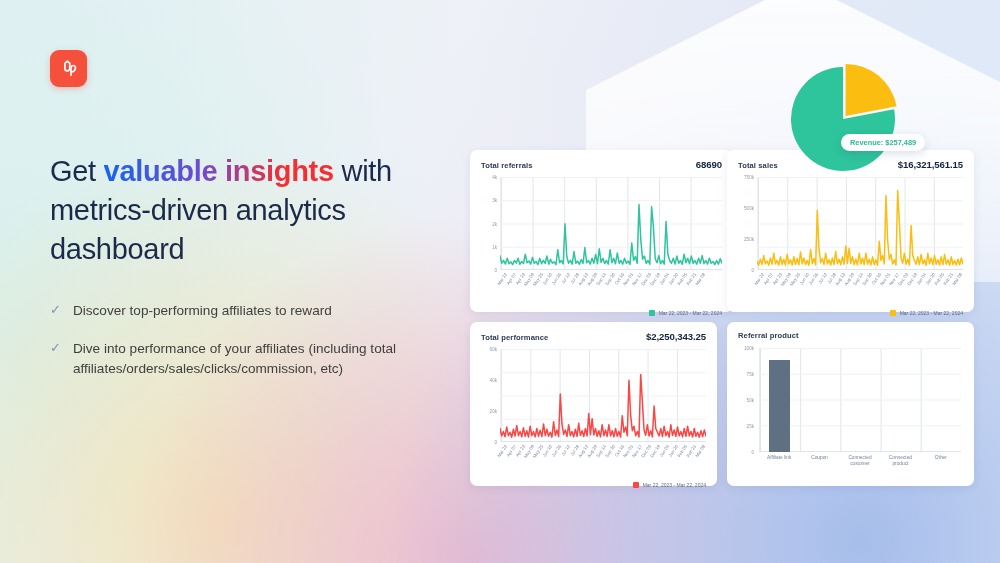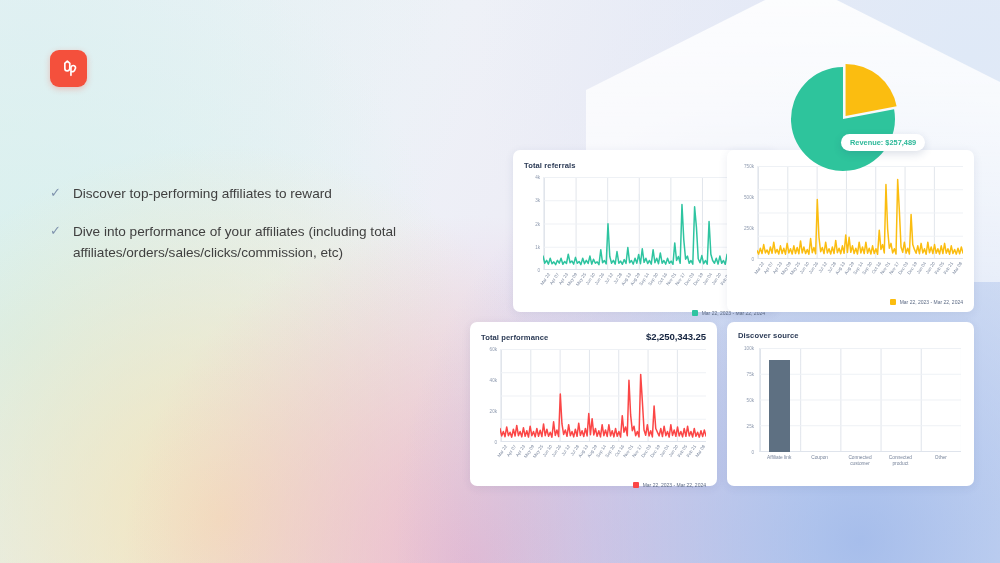--- a/index.html
+++ b/index.html
@@ -56,21 +56,21 @@
   .check { color: #7f93ad; font-size: 13px; line-height: 18px; flex: 0 0 auto; }
   .btext { font-size: 13.6px; line-height: 1.5; color: #404040; }
 
   
   #dash { position: absolute; left: 470px; top: 150px; width: 504px; height: 336px; }
   .card {
     position: absolute; background: #fff; border-radius: 7px;
     box-shadow: 0 2px 10px rgba(40,60,110,0.09);
     padding: 9px 11px 8px 11px;
   }
-  .c-tl { left: 0;     top: 0;    width: 263px; height: 162px; margin-left: 43px; }
+  .c-tl { left: 0;     top: 0;    width: 263px; height: 162px; }
   .c-tr { left: 257px; top: 0;    width: 247px; height: 162px; }
   .c-bl { left: 0;     top: 172px; width: 247px; height: 164px; }
   .c-br { left: 257px; top: 172px; width: 247px; height: 164px; }
 
   .card-head { display: flex; justify-content: space-between; align-items: baseline; }
   .card-title { font-size: 7.6px; font-weight: 700; color: #2b3a55; letter-spacing: .1px; }
   .card-value { font-size: 9.6px; font-weight: 700; color: #14233f; letter-spacing: -.1px; }
 
   .plot { position: relative; margin-top: 7px; height: 93px; }
   .yaxis { position: absolute; left: 0; top: 0; bottom: 0; width: 17px; }
@@ -136,20 +136,21 @@
 
 <div id="logo">
   <svg width="19" height="19" viewBox="0 0 24 24">
     <path d="M7.3 5.6 L10.5 2.6 L13.7 5.6" fill="none" stroke="#fff" stroke-width="2.1" stroke-linecap="round" stroke-linejoin="round"></path>
     <path d="M7.4 6.6 v5.3 a3.1 3.1 0 0 0 6.2 0 V6.6" fill="none" stroke="#fff" stroke-width="2.1" stroke-linecap="round"></path>
     <path d="M15.1 20.6 V11.1 a2.9 2.9 0 1 1 5.0 2.0 a2.9 2.9 0 0 1 -5.0 2.0" fill="none" stroke="#fff" stroke-width="2.1" stroke-linecap="round" stroke-linejoin="round"></path>
   </svg>
 </div>
 
 <div id="copy">
+  <h1><span>Get </span><span class="grad">valuable insights</span><span> with metrics-driven analytics dashboard</span></h1>
 
   <div id="bullets">
     <div class="bullet">
       <span class="check">✓</span>
       <span class="btext">Discover top-performing affiliates to reward</span>
     </div>
     <div class="bullet">
       <span class="check">✓</span>
       <span class="btext">Dive into performance of your affiliates (including total affiliates/orders/sales/clicks/commission, etc)</span>
     </div>
@@ -203,20 +204,24 @@
         <span class="xlab" style="left: 192.565px;">Feb 21</span>
         <span class="xlab" style="left: 201.522px;">Mar 08</span>
       </div>
     <div class="legend">
       <span class="swatch" style="background: rgb(46, 196, 160);"></span>
       <span class="legend-text">Mar 22, 2023 - Mar 22, 2024</span>
     </div>
   </div>
 
   <div class="card c-tr">
+    <div class="card-head">
+      <span class="card-title">Total sales</span>
+      <span class="card-value">$16,321,561.15</span>
+    </div>
     <div class="plot">
       <div class="yaxis">
           <span class="ytick" style="top: 0%;">750k</span>
           <span class="ytick" style="top: 33.3333%;">500k</span>
           <span class="ytick" style="top: 66.6667%;">250k</span>
           <span class="ytick" style="top: 100%;">0</span>
         </div>
       <div class="grid"></div>
       <div class="spark">
           <svg viewBox="0 0 1000 100" preserveAspectRatio="none">
@@ -300,21 +305,21 @@
         <span class="xlab" style="left: 201.522px;">Mar 08</span>
       </div>
     <div class="legend">
       <span class="swatch" style="background: rgb(251, 70, 70);"></span>
       <span class="legend-text">Mar 22, 2023 - Mar 22, 2024</span>
     </div>
   </div>
 
   <div class="card c-br">
     <div class="card-head">
-      <span class="card-title">Discover source</span>
+      <span class="card-title">Referral product</span>
     </div>
     <div class="bar-plot">
       <div class="yaxis">
           <span class="ytick" style="top: 0%;">100k</span>
           <span class="ytick" style="top: 25%;">75k</span>
           <span class="ytick" style="top: 50%;">50k</span>
           <span class="ytick" style="top: 75%;">25k</span>
           <span class="ytick" style="top: 100%;">0</span>
         </div>
       <div class="bar-grid"></div>

